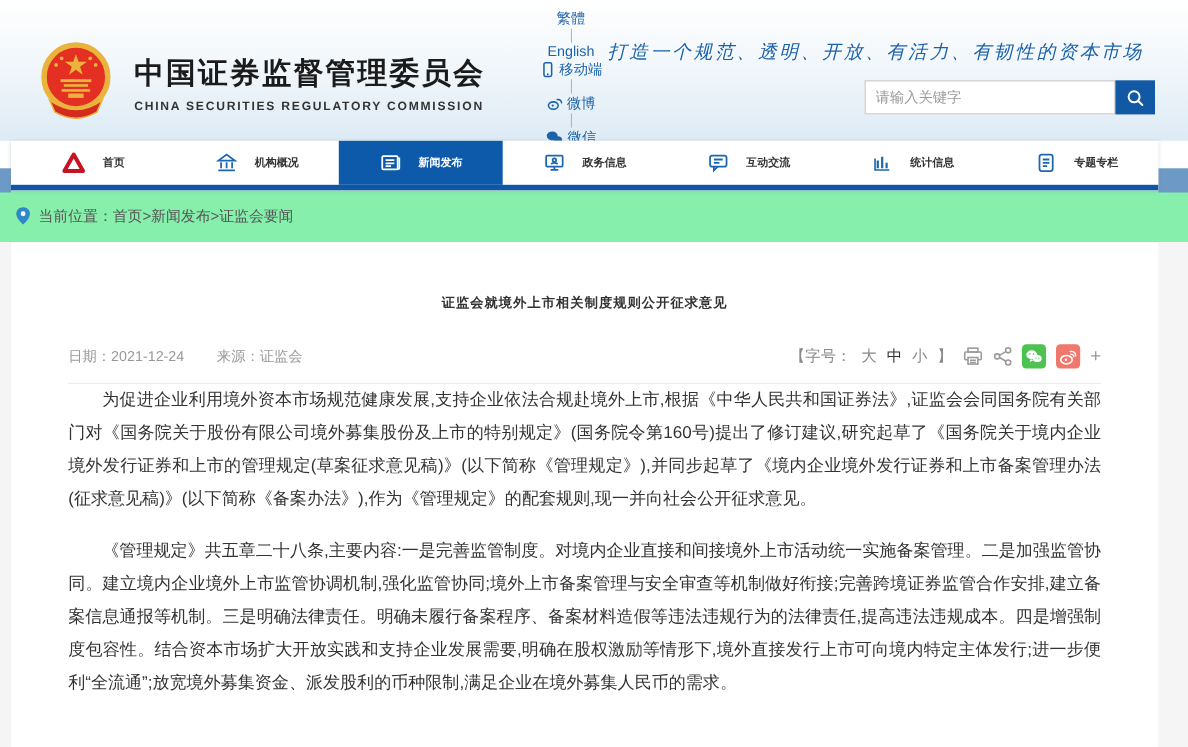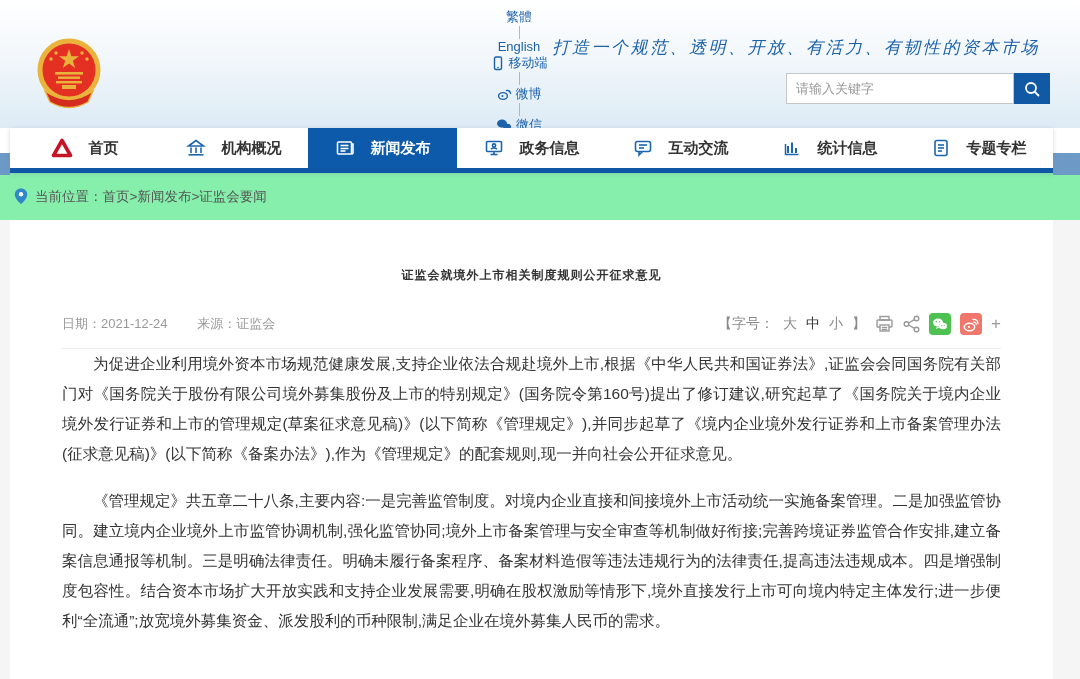--- a/index.html
+++ b/index.html
@@ -29,21 +29,21 @@
 
   
   .nav-section { position:relative; height:45px; background:#fff; z-index:3; }
   .nav-bar { position:absolute; left:10px; right:27px; top:0; height:45px;
     border-bottom:5px solid #0f57a5; background:#fff; display:flex;
     box-shadow:0 1px 4px rgba(120,140,160,.35); }
   .edge-strip { position:absolute; top:25px; height:22px; background:#6d99c6; }
   .edge-strip.left { left:0; width:10px; }
   .edge-strip.right { right:0; width:27px; }
   .nav-item { flex:1; display:flex; align-items:center; justify-content:center; gap:16px;
-    font-size:15px; font-weight:bold; color:#333; cursor:pointer; }
+    font-size:10px; font-weight:bold; color:#333; cursor:pointer; }
   .nav-item svg { color:#1c66b0; }
   .nav-item.active { background:#0c5aa9; color:#fff; }
   .nav-item.active svg { color:#fff; }
 
   
   .breadcrumb { height:47px; background:#86efac; display:flex; align-items:center;
     padding-left:14px; font-size:13.5px; color:#555; }
   .breadcrumb .crumb-path { color:#555; cursor:pointer; }
   .breadcrumb svg { margin-right:7px; }
 
@@ -119,20 +119,24 @@
       <circle cx="24" cy="17" r="1.7" fill="#eab43c"></circle>
         <circle cx="50" cy="17" r="1.7" fill="#eab43c"></circle>
       <circle cx="19" cy="23" r="1.7" fill="#eab43c"></circle>
         <circle cx="55" cy="23" r="1.7" fill="#eab43c"></circle>
       <rect x="23" y="36" width="28" height="2.6" fill="#eab43c"></rect>
       <rect x="26" y="40.5" width="22" height="2.4" fill="#eab43c"></rect>
       <rect x="24" y="45" width="26" height="2.4" fill="#eab43c"></rect>
       <rect x="30" y="49" width="14" height="4" fill="#eab43c"></rect>
       <path d="M13 55 Q37 72 61 55 L56 66 Q37 77 18 66 Z" fill="#d42b1e" stroke="#eab43c" stroke-width="1.4"></path>
     </svg>
+    <div class="brand-text">
+      <div class="brand-cn">中国证券监督管理委员会</div>
+      <div class="brand-en">CHINA SECURITIES REGULATORY COMMISSION</div>
+    </div>
   </div>
 
   <div class="slogan">打造一个规范、透明、开放、有活力、有韧性的资本市场</div>
 
   <div class="search">
     <input type="text" placeholder="请输入关键字" style="">
     <button>
       <svg width="18" height="18" viewBox="0 0 18 18">
           <circle cx="8" cy="8" r="5" fill="none" stroke="#fff" stroke-width="1.8"></circle>
           <line x1="11.8" y1="11.8" x2="15.5" y2="15.5" stroke="#fff" stroke-width="1.8" stroke-linecap="round"></line>

